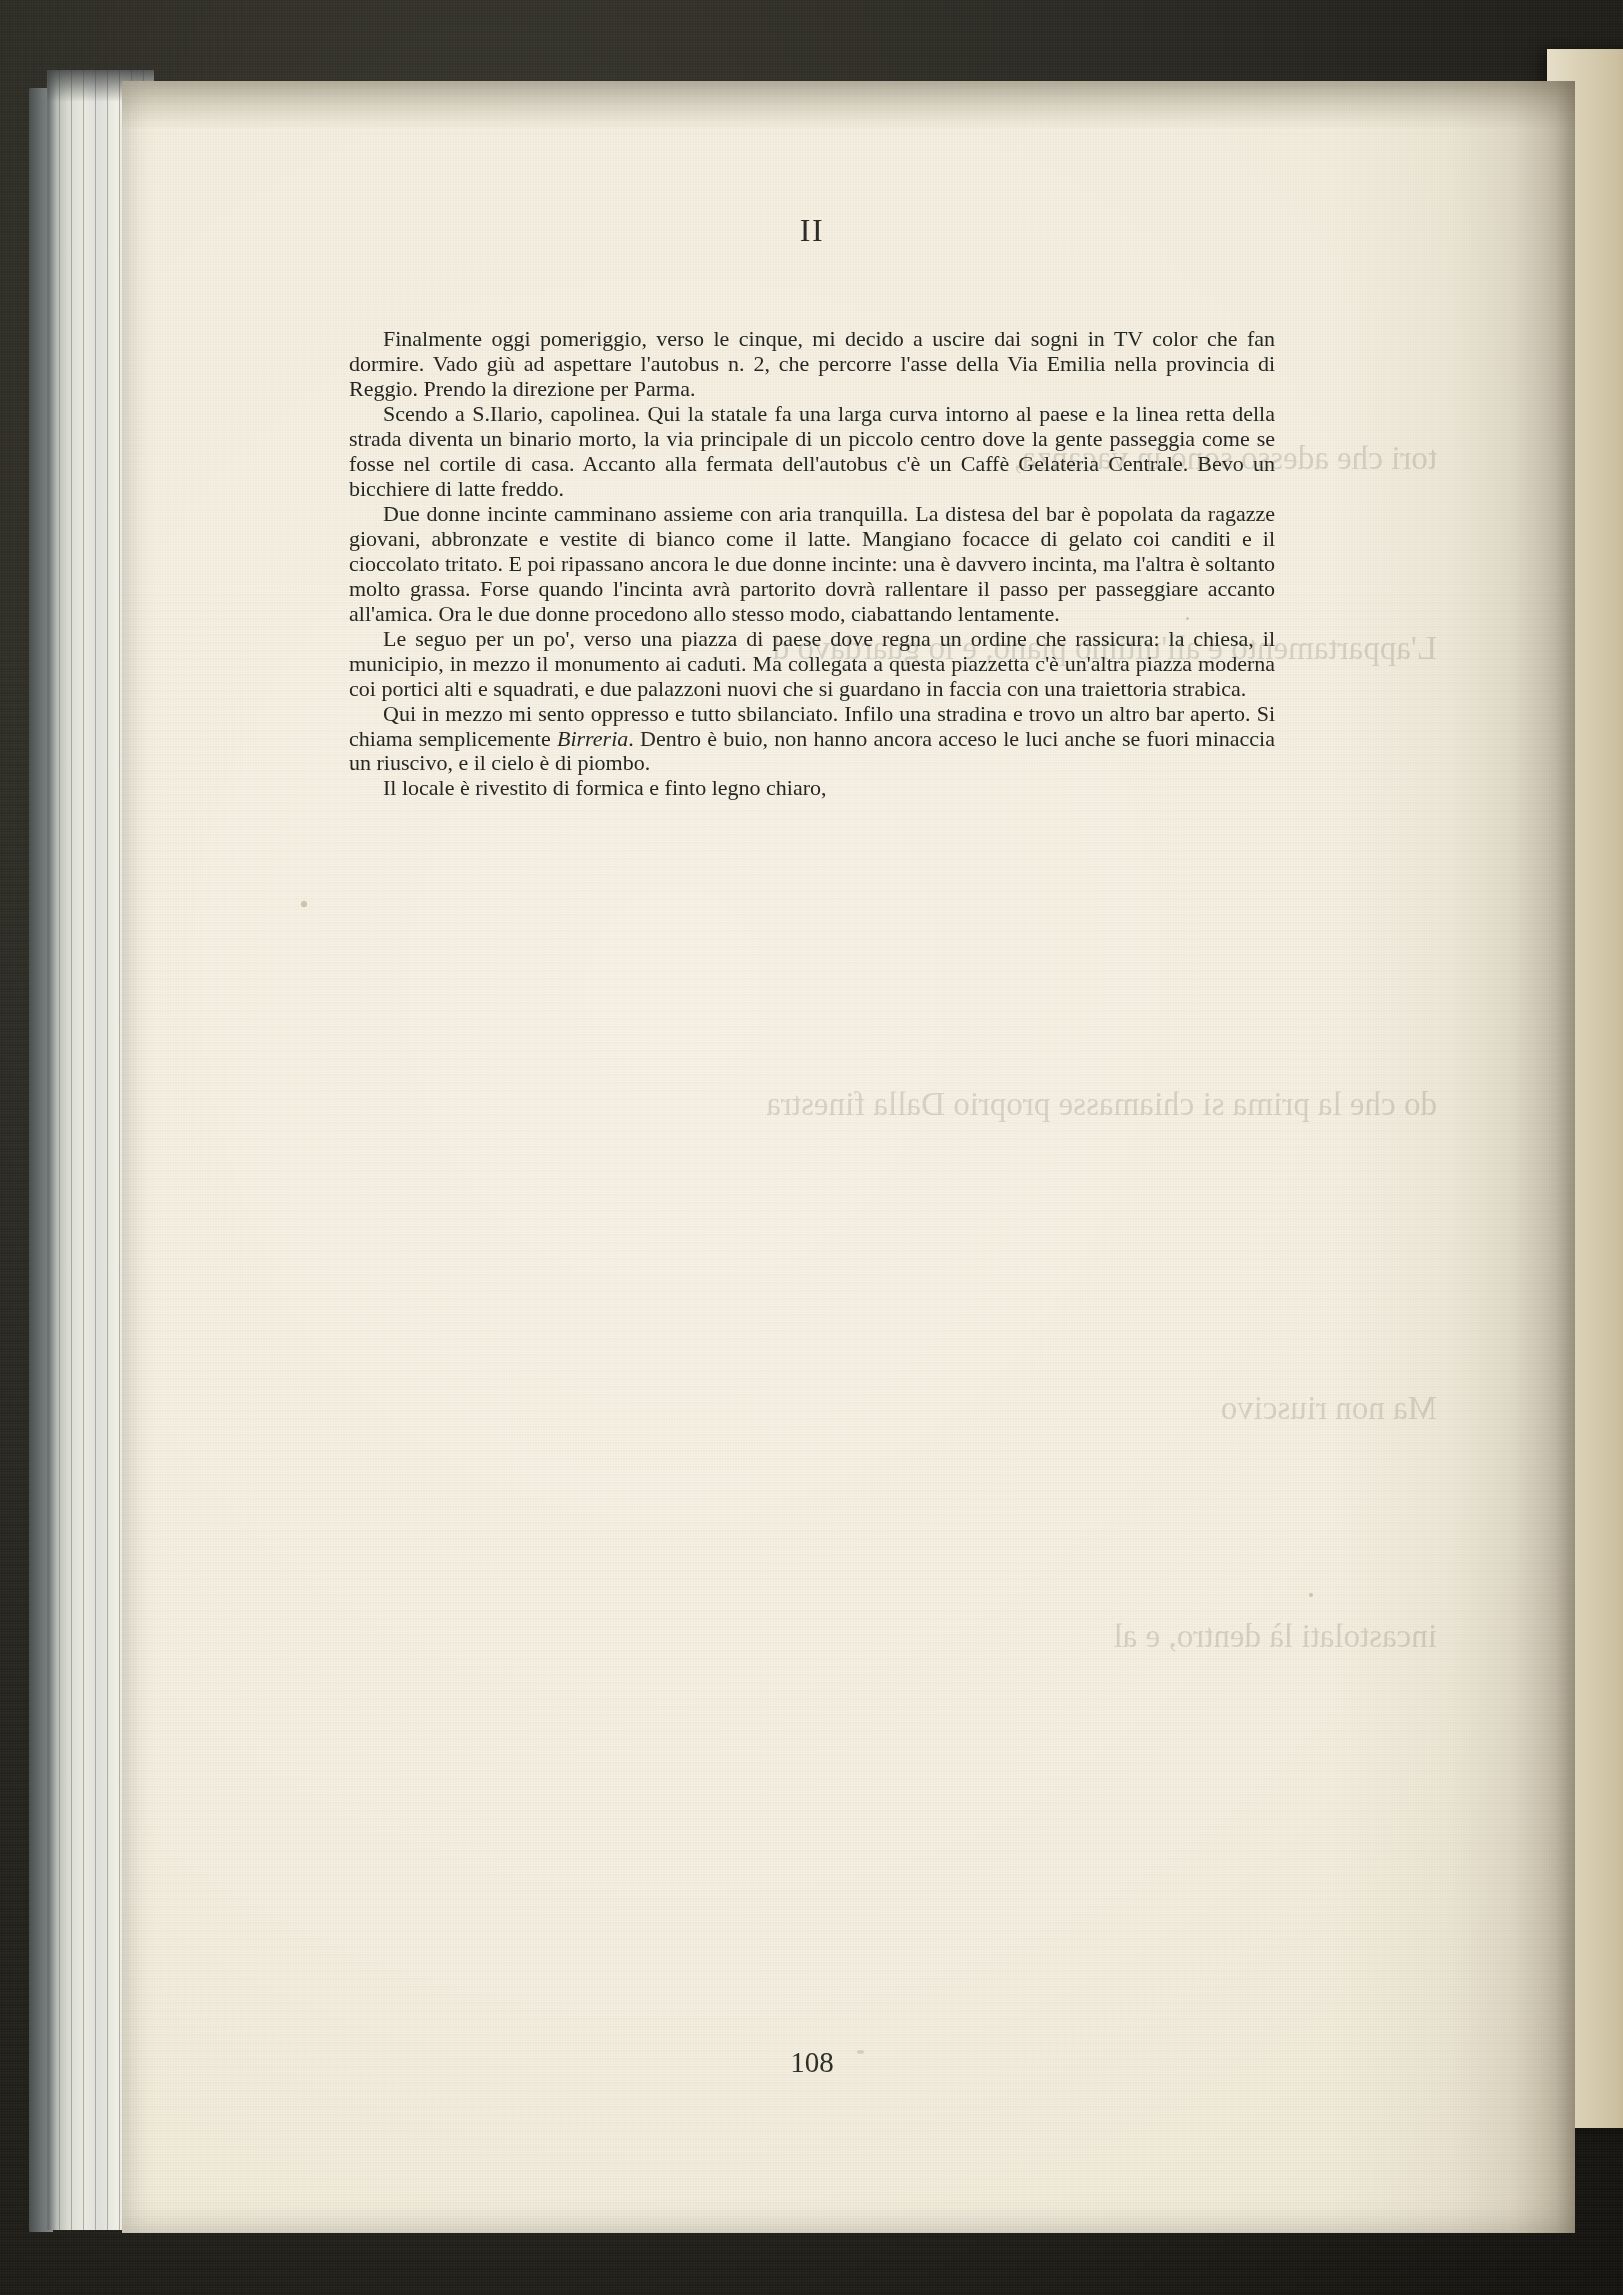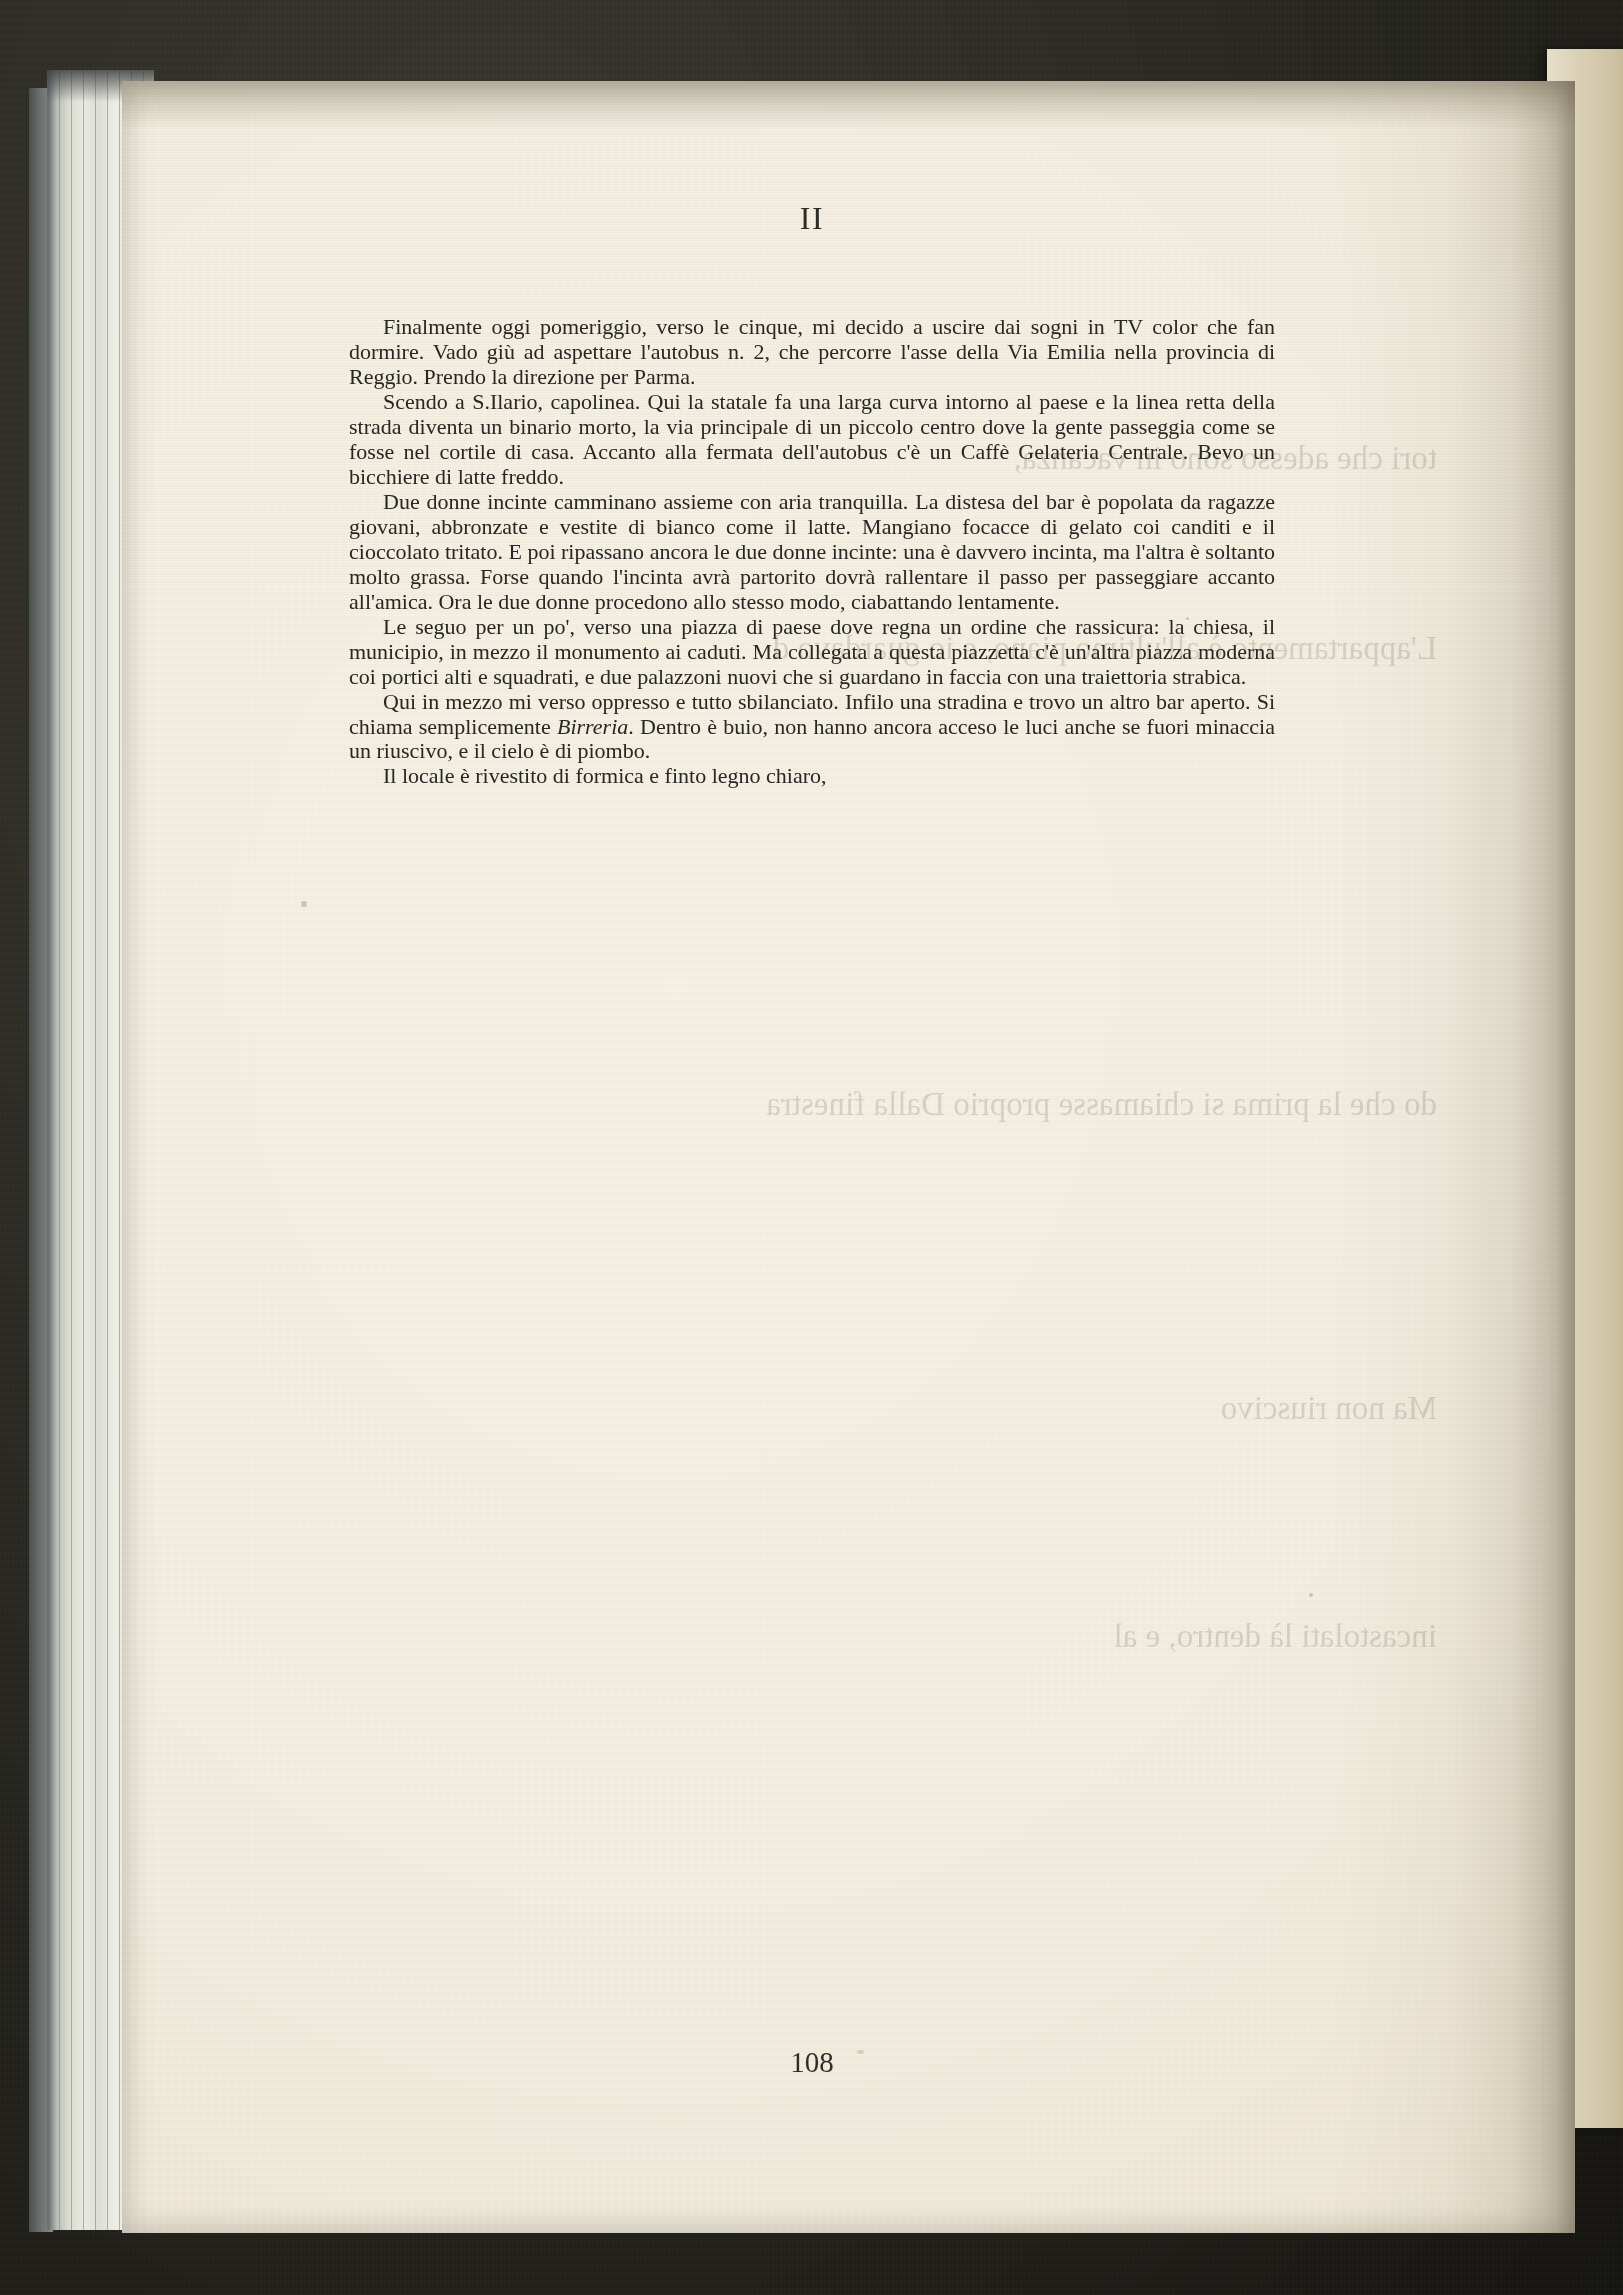--- a/index.html
+++ b/index.html
@@ -111,21 +111,21 @@
   .curl{
     position:absolute; left:122px; top:81px;
     width:1453px; height:49px;
     background:linear-gradient(180deg, rgba(90,80,55,.30), rgba(90,80,55,0));
     pointer-events:none;
   }
 
   
   .textblock{
     position:absolute;
-    left:349px; top:200px;
+    left:349px; top:212px;
     width:926px;
     color:#2a2a26;
   }
   .chap-num{
     text-align:center;
     font-size:32px;
     letter-spacing:1.6px;
     margin:0 0 78px 0;
     color:#2d2d28;
   }
@@ -239,21 +239,21 @@
     <div class="chap-num">II</div>
 
     <p class="para">Finalmente oggi pomeriggio, verso le cinque, mi decido a uscire dai sogni in TV color che fan dormire. Vado giù ad aspettare l'autobus n. 2, che percorre l'asse della Via Emilia nella provincia di Reggio. Prendo la direzione per Parma.</p>
 
     <p class="para">Scendo a S.Ilario, capolinea. Qui la statale fa una larga curva intorno al paese e la linea retta della strada diventa un binario morto, la via principale di un piccolo centro dove la gente passeggia come se fosse nel cortile di casa. Accanto alla fermata dell'autobus c'è un Caffè Gelateria Centrale. Bevo un bicchiere di latte freddo.</p>
 
     <p class="para">Due donne incinte camminano assieme con aria tranquilla. La distesa del bar è popolata da ragazze giovani, abbronzate e vestite di bianco come il latte. Mangiano focacce di gelato coi canditi e il cioccolato tritato. E poi ripassano ancora le due donne incinte: una è davvero incinta, ma l'altra è soltanto molto grassa. Forse quando l'incinta avrà partorito dovrà rallentare il passo per passeggiare accanto all'amica. Ora le due donne procedono allo stesso modo, ciabattando lentamente.</p>
 
     <p class="para">Le seguo per un po', verso una piazza di paese dove regna un ordine che rassicura: la chiesa, il municipio, in mezzo il monumento ai caduti. Ma collegata a questa piazzetta c'è un'altra piazza moderna coi portici alti e squadrati, e due palazzoni nuovi che si guardano in faccia con una traiettoria strabica.</p>
 
-    <p class="para"><span>Qui in mezzo mi verso oppresso e tutto sbilanciato. Infilo una stradina e trovo un altro bar aperto. Si chiama semplicemente </span><i>Birreria</i><span>. Dentro è buio, non hanno ancora acceso le luci anche se fuori minaccia un riuscivo, e il cielo è di piombo.</span></p>
+    <p class="para"><span>Qui in mezzo mi sento oppresso e tutto sbilanciato. Infilo una stradina e trovo un altro bar aperto. Si chiama semplicemente </span><i>Birreria</i><span>. Dentro è buio, non hanno ancora acceso le luci anche se fuori minaccia un riuscivo, e il cielo è di piombo.</span></p>
 
     <p class="para">Il locale è rivestito di formica e finto legno chiaro,</p>
   </div>
 
   <div class="folio">108</div>
 
 </div>
 
 
 </body></html>

